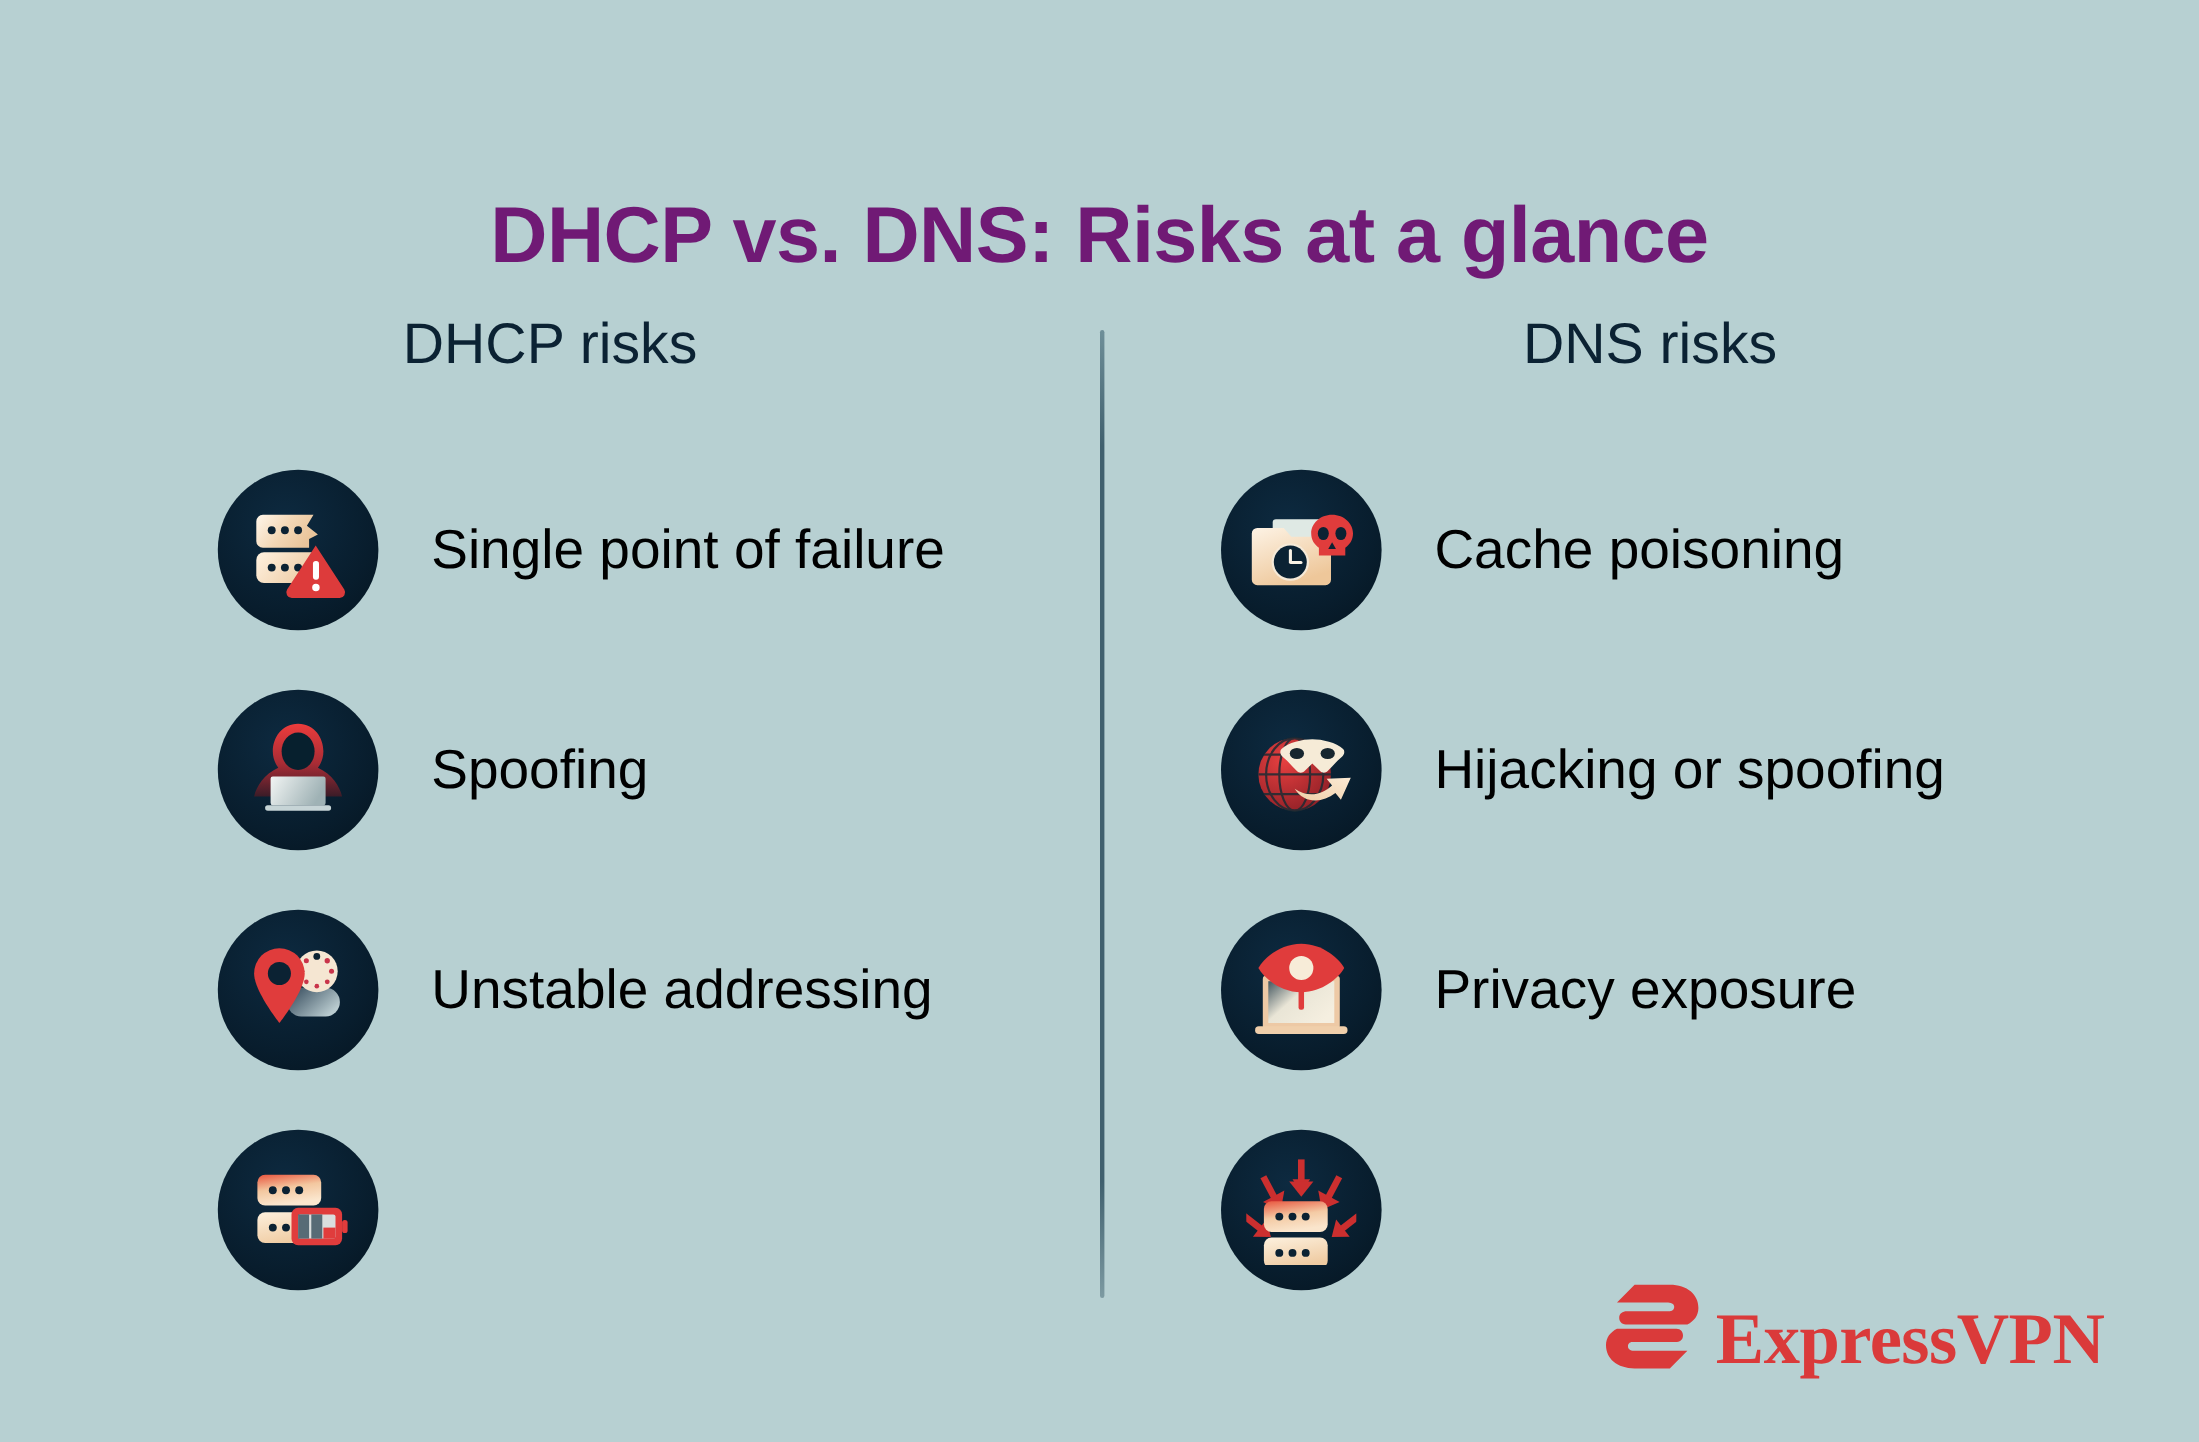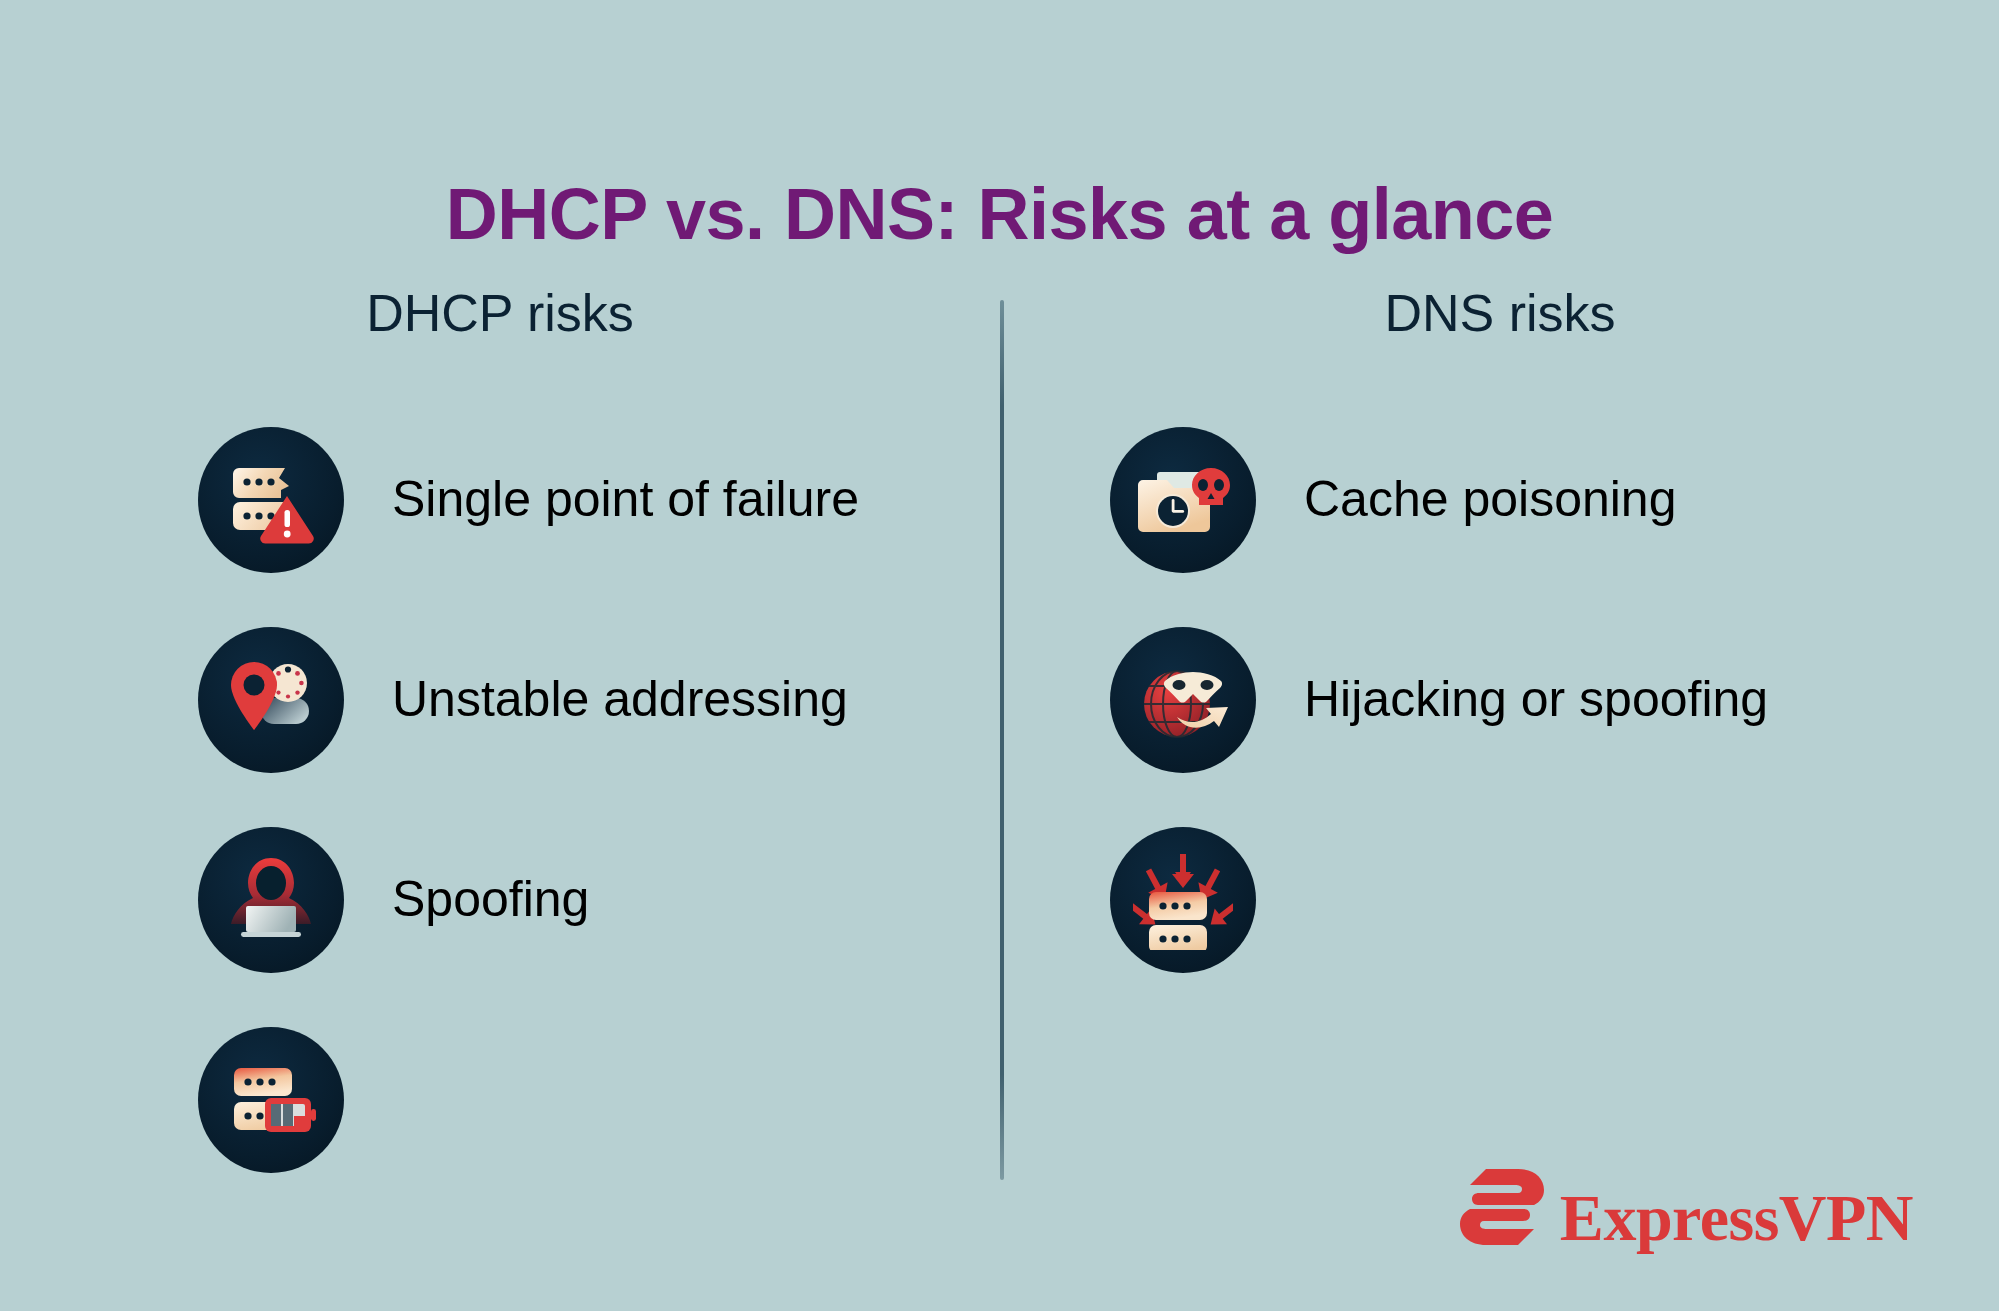--- a/index.html
+++ b/index.html
@@ -169,20 +169,43 @@
               <rect x="12" y="52" width="58" height="28" rx="7" fill="url(#srvB)"></rect>
               <circle cx="26" cy="66" r="3.6" fill="#0b2233"></circle>
                 <circle cx="38" cy="66" r="3.6" fill="#0b2233"></circle>
                 <circle cx="50" cy="66" r="3.6" fill="#0b2233"></circle>
               <path d="M66 46 L92 86 a5 5 0 0 1 -4.3 7.6 H44.3 A5 5 0 0 1 40 86 z" fill="#dd3b3b"></path>
               <rect x="63.5" y="60" width="5.5" height="17" rx="2.6" fill="#ffffff"></rect>
               <circle cx="66.2" cy="84" r="3.4" fill="#ffffff"></circle>
             </svg>
           </span>
           <span class="risk-label">Single point of failure</span>
+        </li>
+
+        <li class="risk-item">
+          <span class="icon-badge">
+            <svg width="100" height="100" viewBox="0 0 100 100">
+              <defs>
+                <linearGradient id="hoodG" x1="0.5" y1="0" x2="0.5" y2="1">
+                  <stop offset="0" stop-color="#ec3c3c"></stop>
+                    <stop offset="0.55" stop-color="#a82c35"></stop>
+                    <stop offset="1" stop-color="#3b1c28"></stop>
+                </linearGradient>
+                <linearGradient id="lapG" x1="0" y1="0" x2="1" y2="0.3">
+                  <stop offset="0" stop-color="#f2f5f4"></stop>
+                    <stop offset="1" stop-color="#9fb2b5"></stop>
+                </linearGradient>
+              </defs>
+              <path d="M50 8 c15 0 23 13 23 25 c0 6 -2 11 -5 15 c13 6 20 17 22 26 H10 c2 -9 9 -20 22 -26 c-3 -4 -5 -9 -5 -15 C27 21 35 8 50 8 z" fill="url(#hoodG)"></path>
+              <ellipse cx="50" cy="33" rx="15" ry="17" fill="#07202e"></ellipse>
+              <rect x="25" y="56" width="50" height="26" rx="2" fill="url(#lapG)"></rect>
+              <rect x="20" y="82" width="60" height="5" rx="2.4" fill="#c6d4d6"></rect>
+            </svg>
+          </span>
+          <span class="risk-label">Spoofing</span>
         </li>
 
         <li class="risk-item">
           <span class="icon-badge">
             <svg width="100" height="100" viewBox="0 0 100 100">
               <defs>
                 <linearGradient id="pillG" x1="0" y1="0" x2="1" y2="0.6">
                   <stop offset="0" stop-color="#2d4355"></stop>
                     <stop offset="1" stop-color="#b9cbcf"></stop>
                 </linearGradient>
@@ -204,43 +227,20 @@
               <circle cx="33" cy="35" r="10.5" fill="#0b2233"></circle>
             </svg>
           </span>
           <span class="risk-label">Unstable addressing</span>
         </li>
 
         <li class="risk-item">
           <span class="icon-badge">
             <svg width="100" height="100" viewBox="0 0 100 100">
               <defs>
-                <linearGradient id="hoodG" x1="0.5" y1="0" x2="0.5" y2="1">
-                  <stop offset="0" stop-color="#ec3c3c"></stop>
-                    <stop offset="0.55" stop-color="#a82c35"></stop>
-                    <stop offset="1" stop-color="#3b1c28"></stop>
-                </linearGradient>
-                <linearGradient id="lapG" x1="0" y1="0" x2="1" y2="0.3">
-                  <stop offset="0" stop-color="#f2f5f4"></stop>
-                    <stop offset="1" stop-color="#9fb2b5"></stop>
-                </linearGradient>
-              </defs>
-              <path d="M50 8 c15 0 23 13 23 25 c0 6 -2 11 -5 15 c13 6 20 17 22 26 H10 c2 -9 9 -20 22 -26 c-3 -4 -5 -9 -5 -15 C27 21 35 8 50 8 z" fill="url(#hoodG)"></path>
-              <ellipse cx="50" cy="33" rx="15" ry="17" fill="#07202e"></ellipse>
-              <rect x="25" y="56" width="50" height="26" rx="2" fill="url(#lapG)"></rect>
-              <rect x="20" y="82" width="60" height="5" rx="2.4" fill="#c6d4d6"></rect>
-            </svg>
-          </span>
-          <span class="risk-label">Spoofing</span>
-        </li>
-
-        <li class="risk-item">
-          <span class="icon-badge">
-            <svg width="100" height="100" viewBox="0 0 100 100">
-              <defs>
                 <linearGradient id="srvC" x1="0" y1="0" x2="0.3" y2="1">
                   <stop offset="0" stop-color="#e8563f"></stop>
                     <stop offset="0.5" stop-color="#f3c79f"></stop>
                     <stop offset="1" stop-color="#fbe7cf"></stop>
                 </linearGradient>
                 <linearGradient id="srvD" x1="0" y1="0" x2="0.4" y2="1">
                   <stop offset="0" stop-color="#fdf0dd"></stop>
                     <stop offset="1" stop-color="#f0cda4"></stop>
                 </linearGradient>
               </defs>
@@ -316,20 +316,40 @@
               </g>
               <path d="M44 67 c12 8 24 6 34 -3 l-5 -6 l22 -1 l-9 20 l-5 -6 c-13 10 -29 9 -37 -4 z" fill="url(#arrG)"></path>
               <path d="M32 31 c6 -6 19 -9 28 -9 c9 0 22 3 28 9 c2 2 1 5 -1 7 c-5 4 -9 9 -13 13 c-2 2 -5 2 -7 0 l-7 -7 -7 7 c-2 2 -5 2 -7 0 c-4 -4 -8 -9 -13 -13 c-2 -2 -3 -5 -1 -7 z" fill="#f6ebd7"></path>
               <ellipse cx="46" cy="35" rx="6.5" ry="5" fill="#17262f"></ellipse>
               <ellipse cx="74" cy="35" rx="6.5" ry="5" fill="#17262f"></ellipse>
             </svg>
           </span>
           <span class="risk-label">Hijacking or spoofing</span>
         </li>
 
+        <li class="risk-item">
+          <span class="icon-badge">
+            <svg width="100" height="100" viewBox="0 0 100 100">
+              <defs>
+                <linearGradient id="scrG" x1="0" y1="0" x2="1" y2="0.7">
+                  <stop offset="0" stop-color="#43565f"></stop>
+                    <stop offset="0.45" stop-color="#e9e5d6"></stop>
+                    <stop offset="1" stop-color="#f5efe0"></stop>
+                </linearGradient>
+              </defs>
+              <rect x="15" y="37" width="70" height="48" rx="3" fill="#edc9a5"></rect>
+              <rect x="20" y="42" width="60" height="38" fill="url(#scrG)"></rect>
+              <rect x="8" y="83" width="84" height="7" rx="3.4" fill="#f0cfab"></rect>
+              <rect x="47.5" y="40" width="5" height="28" rx="2" fill="#e03c3c"></rect>
+              <path d="M50 8 c19 0 34 13 39 22 c-5 9 -20 22 -39 22 s-34 -13 -39 -22 c5 -9 20 -22 39 -22 z" fill="#e03c3c"></path>
+              <circle cx="50" cy="30" r="11" fill="#f7ecd8"></circle>
+            </svg>
+          </span>
+          <span class="risk-label">Privacy exposure</span>
+        </li>
 
         <li class="risk-item">
           <span class="icon-badge">
             <svg width="100" height="100" viewBox="0 0 100 100">
               <defs>
                 <linearGradient id="srvE" x1="0" y1="0" x2="0.3" y2="1">
                   <stop offset="0" stop-color="#e8563f"></stop>
                     <stop offset="0.55" stop-color="#f4cba5"></stop>
                     <stop offset="1" stop-color="#fae5cc"></stop>
                 </linearGradient>

